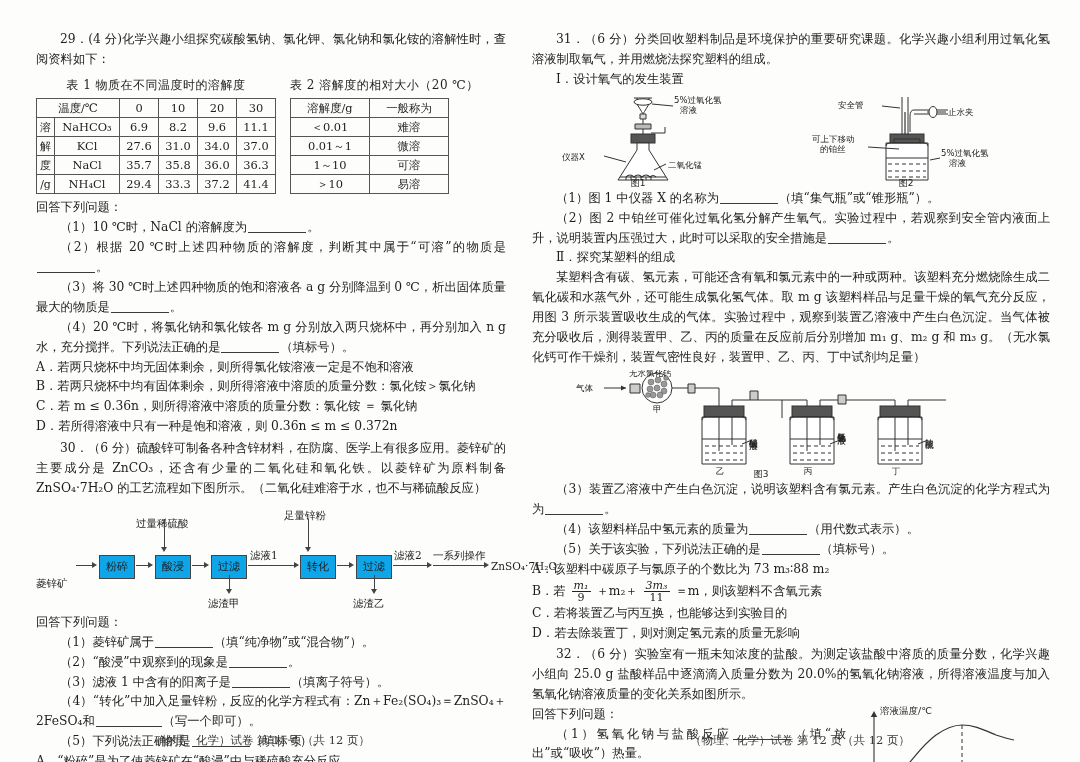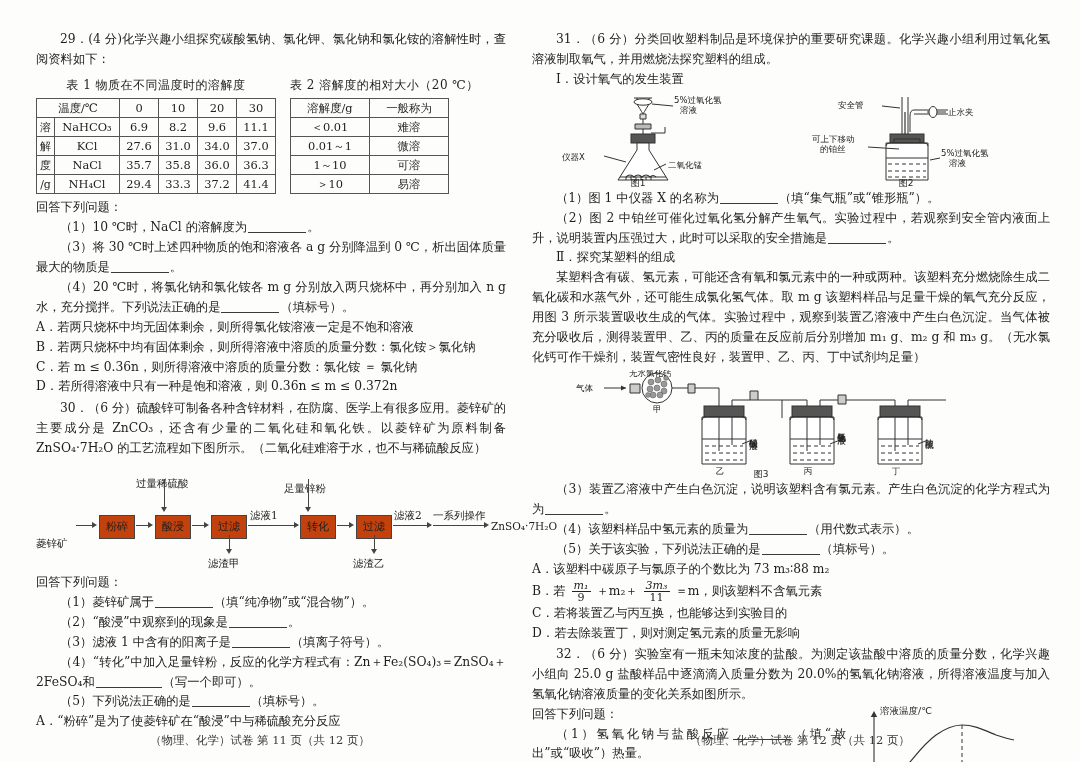--- a/index.html
+++ b/index.html
@@ -30,21 +30,21 @@
     border:1px solid #555;padding:1px 4px;text-align:center;font-weight:normal;
     height:16px;line-height:15px;
   }
   .vhead{width:15px;padding:0 1px !important;font-size:11px;}
   .t1 td.lab{min-width:56px;}
   .t1 td.num{min-width:30px;}
   .t2 td{min-width:70px;padding:1px 8px;}
 
   
   .flow{position:relative;height:108px;margin:4px 0 2px 0;font-size:10.5px;}
-  .fbox{position:absolute;border:1px solid #444;background:#c2410c;
+  .fbox{position:absolute;border:1px solid #444;background:#0ea5e9;
         font-size:11px;padding:2px 6px;text-align:center;white-space:nowrap;}
   .flbl{position:absolute;font-size:10.5px;white-space:nowrap;}
   .fline{position:absolute;background:#444;}
   .fline.h{height:1px;}
   .fline.v{width:1px;}
   .ar-r{position:absolute;width:0;height:0;border-left:5px solid #444;
         border-top:3px solid transparent;border-bottom:3px solid transparent;}
   .ar-d{position:absolute;width:0;height:0;border-top:5px solid #444;
         border-left:3px solid transparent;border-right:3px solid transparent;}
 
@@ -148,35 +148,36 @@
               <td>＞10</td>
               <td>易溶</td>
             </tr>
           </tbody>
             </table>
         </div>
       </div>
 
       <p>回答下列问题：</p>
       <p class="indent"><span>（1）10 ℃时，NaCl 的溶解度为</span><span class="blank"></span>。</p>
+      <p class="indent"><span>（2）根据 20 ℃时上述四种物质的溶解度，判断其中属于“可溶”的物质是</span><span class="blank"></span>。</p>
       <p class="indent"><span>（3）将 30 ℃时上述四种物质的饱和溶液各 a g 分别降温到 0 ℃，析出固体质量最大的物质是</span><span class="blank"></span>。</p>
       <p class="indent"><span>（4）20 ℃时，将氯化钠和氯化铵各 m g 分别放入两只烧杯中，再分别加入 n g 水，充分搅拌。下列说法正确的是</span><span class="blank"></span><span>（填标号）。</span></p>
       <p class="opt">A．若两只烧杯中均无固体剩余，则所得氯化铵溶液一定是不饱和溶液</p>
       <p class="opt">B．若两只烧杯中均有固体剩余，则所得溶液中溶质的质量分数：氯化铵＞氯化钠</p>
       <p class="opt">C．若 m ≤ 0.36n，则所得溶液中溶质的质量分数：氯化铵 ＝ 氯化钠</p>
       <p class="opt">D．若所得溶液中只有一种是饱和溶液，则 0.36n ≤ m ≤ 0.372n</p>
     </div>
 
     <div class="q" style="margin-top:2px;">
       <p class="indent">30．（6 分）硫酸锌可制备各种含锌材料，在防腐、医学上有很多应用。菱锌矿的主要成分是 ZnCO₃，还含有少量的二氧化硅和氧化铁。以菱锌矿为原料制备 ZnSO₄·7H₂O 的工艺流程如下图所示。（二氧化硅难溶于水，也不与稀硫酸反应）</p>
 
       <div class="flow">
 
         <div class="flbl" style="left:100px;top:12px;">过量稀硫酸</div>
-        <div class="flbl" style="left:248px;top:17px;">足量锌粉</div>
+        <div class="flbl" style="left:248px;top:4px;">足量锌粉</div>
 
         <div class="fline v" style="left:128px;top:16px;height:30px;"></div>
         <div class="ar-d" style="left:125px;top:44px;"></div>
         <div class="fline v" style="left:272px;top:16px;height:30px;"></div>
         <div class="ar-d" style="left:269px;top:44px;"></div>
 
         <div class="flbl" style="left:0;top:72px;">菱锌矿</div>
         <div class="fline h" style="left:40px;top:62px;width:18px;"></div>
         <div class="ar-r" style="left:56px;top:59px;"></div>
 

